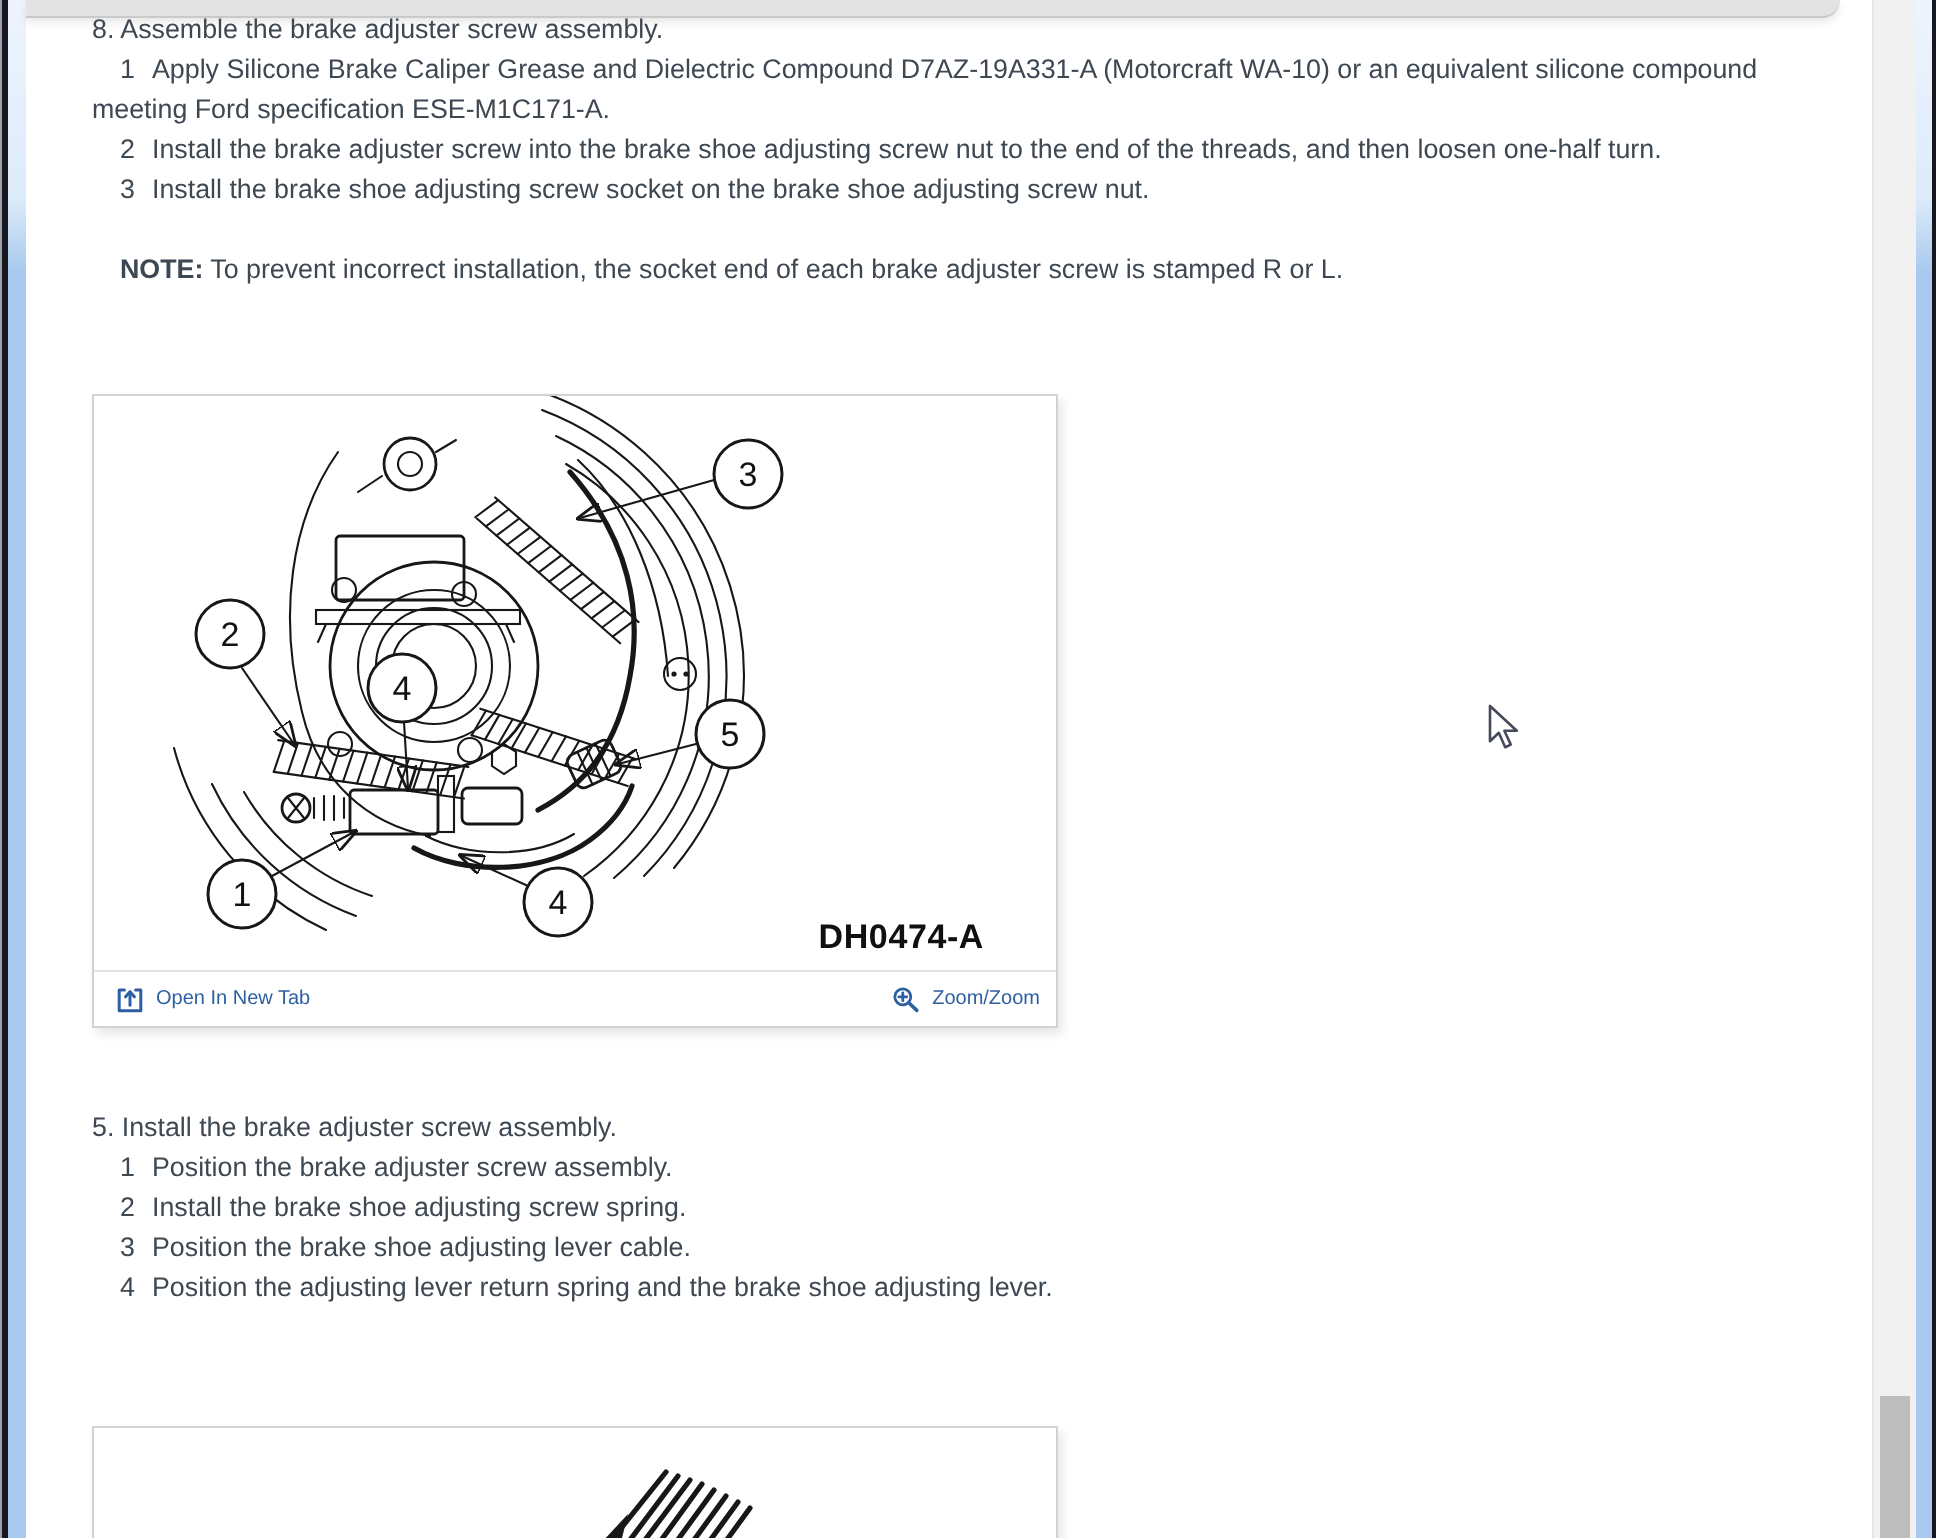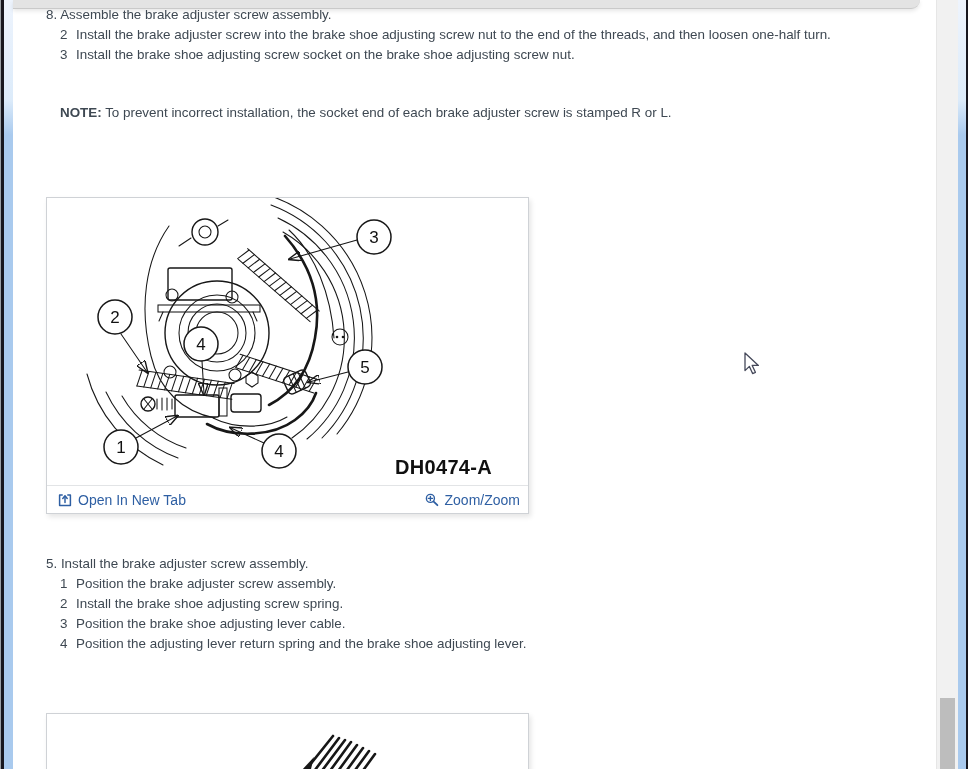--- a/index.html
+++ b/index.html
@@ -25,34 +25,34 @@
   .vscroll-track{position:absolute;left:936px;top:0;width:21px;height:769px;
     background:#f1f1f1;border-left:1px solid #e6e6e6;}
   .vscroll-thumb{position:absolute;left:3px;top:698px;width:15px;height:71px;background:#bdbdbd;}
   
   .doc-block{position:absolute;left:46px;width:876px;line-height:20px;}
   .step8{top:5px;}
   .step9{top:554px;}
   .list-item{text-indent:14px;}
   .it-num{display:inline-block;min-width:8px;text-indent:0;}
   .it-txt{margin-left:8px;}
-  .note-line{margin-top:38px;text-indent:14px;}
+  .note-line{margin-top:20px;text-indent:14px;}
   .note-label{font-weight:bold;}
   
   .fig-box{position:absolute;left:46px;width:481px;background:#fff;
     border:1px solid #cfd2d6;box-shadow:2px 3px 5px rgba(0,0,0,.10);}
   .fig1{top:197px;height:315px;}
   .fig2{top:713px;height:300px;}
   .fig-img-area{position:relative;width:100%;height:287px;overflow:hidden;}
   .fig-label{position:absolute;right:36px;bottom:6px;font-weight:bold;
-    font-size:20px;color:#101010;letter-spacing:.3px;}
+    font-size:17px;color:#101010;letter-spacing:.3px;}
   .fig-footer{height:27px;border-top:1px solid #e2e4e6;display:flex;
     align-items:center;justify-content:space-between;padding:0 8px 0 11px;}
   .fig-link{display:flex;align-items:center;gap:6px;color:#2e5fa3;
-    font-size:14px;cursor:pointer;text-decoration:none;}
+    font-size:10px;cursor:pointer;text-decoration:none;}
   .fig-link svg{display:block;}
   
   .diag line,.diag path,.diag circle,.diag rect,.diag polyline{
     stroke:#171717;fill:none;stroke-width:1.4;stroke-linecap:round;}
   .diag .thick{stroke-width:2.6;}
   .diag .thin{stroke-width:1.05;}
   .diag .callout{fill:#ffffff;stroke-width:1.5;}
   .diag text{stroke:none;fill:#111111;font-family:"Liberation Sans",sans-serif;
     font-size:17px;text-anchor:middle;}
   .diag .solid{fill:#171717;stroke:none;}
@@ -68,20 +68,21 @@
 <div class="blue-strip right"></div>
 <div class="edge-right-dark"></div>
 <div class="top-bar"></div>
 
 <div class="vscroll-track">
   <div class="vscroll-thumb"></div>
 </div>
 
 <div class="doc-block step8">
   <div>8. Assemble the brake adjuster screw assembly.</div>
+  <div class="list-item"><span class="it-num">1</span><span class="it-txt">Apply Silicone Brake Caliper Grease and Dielectric Compound D7AZ-19A331-A (Motorcraft WA-10) or an equivalent silicone compound meeting Ford specification ESE-M1C171-A.</span></div>
   <div class="list-item"><span class="it-num">2</span><span class="it-txt">Install the brake adjuster screw into the brake shoe adjusting screw nut to the end of the threads, and then loosen one-half turn.</span></div>
   <div class="list-item"><span class="it-num">3</span><span class="it-txt">Install the brake shoe adjusting screw socket on the brake shoe adjusting screw nut.</span></div>
   <div class="note-line"><span class="note-label">NOTE:</span> <span>To prevent incorrect installation, the socket end of each brake adjuster screw is stamped R or L.</span></div>
 </div>
 
 <div class="fig-box fig1">
   <div class="fig-img-area">
     <svg class="diag" width="479" height="287" viewBox="0 0 479 287">
       <defs>
         <marker id="arr" markerWidth="13" markerHeight="10" refX="11" refY="5" orient="auto" markerUnits="userSpaceOnUse">

